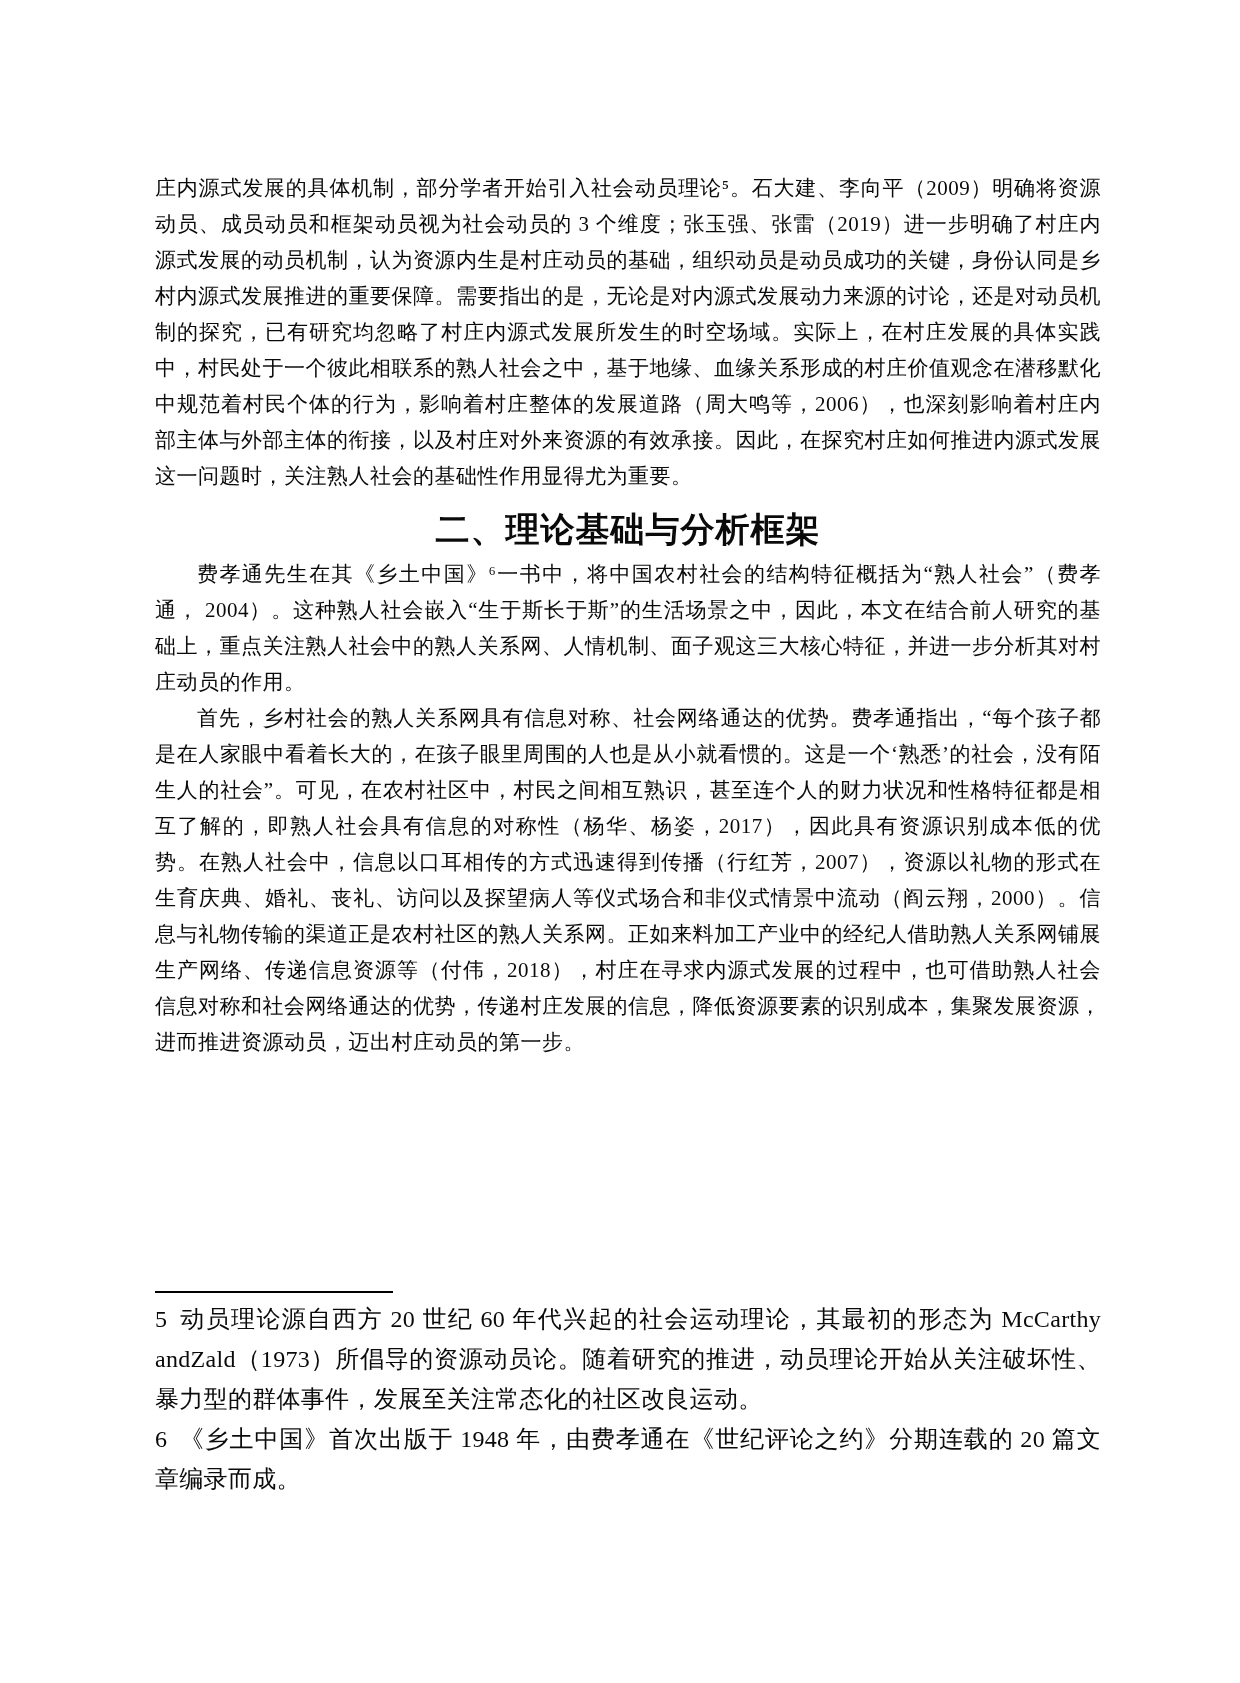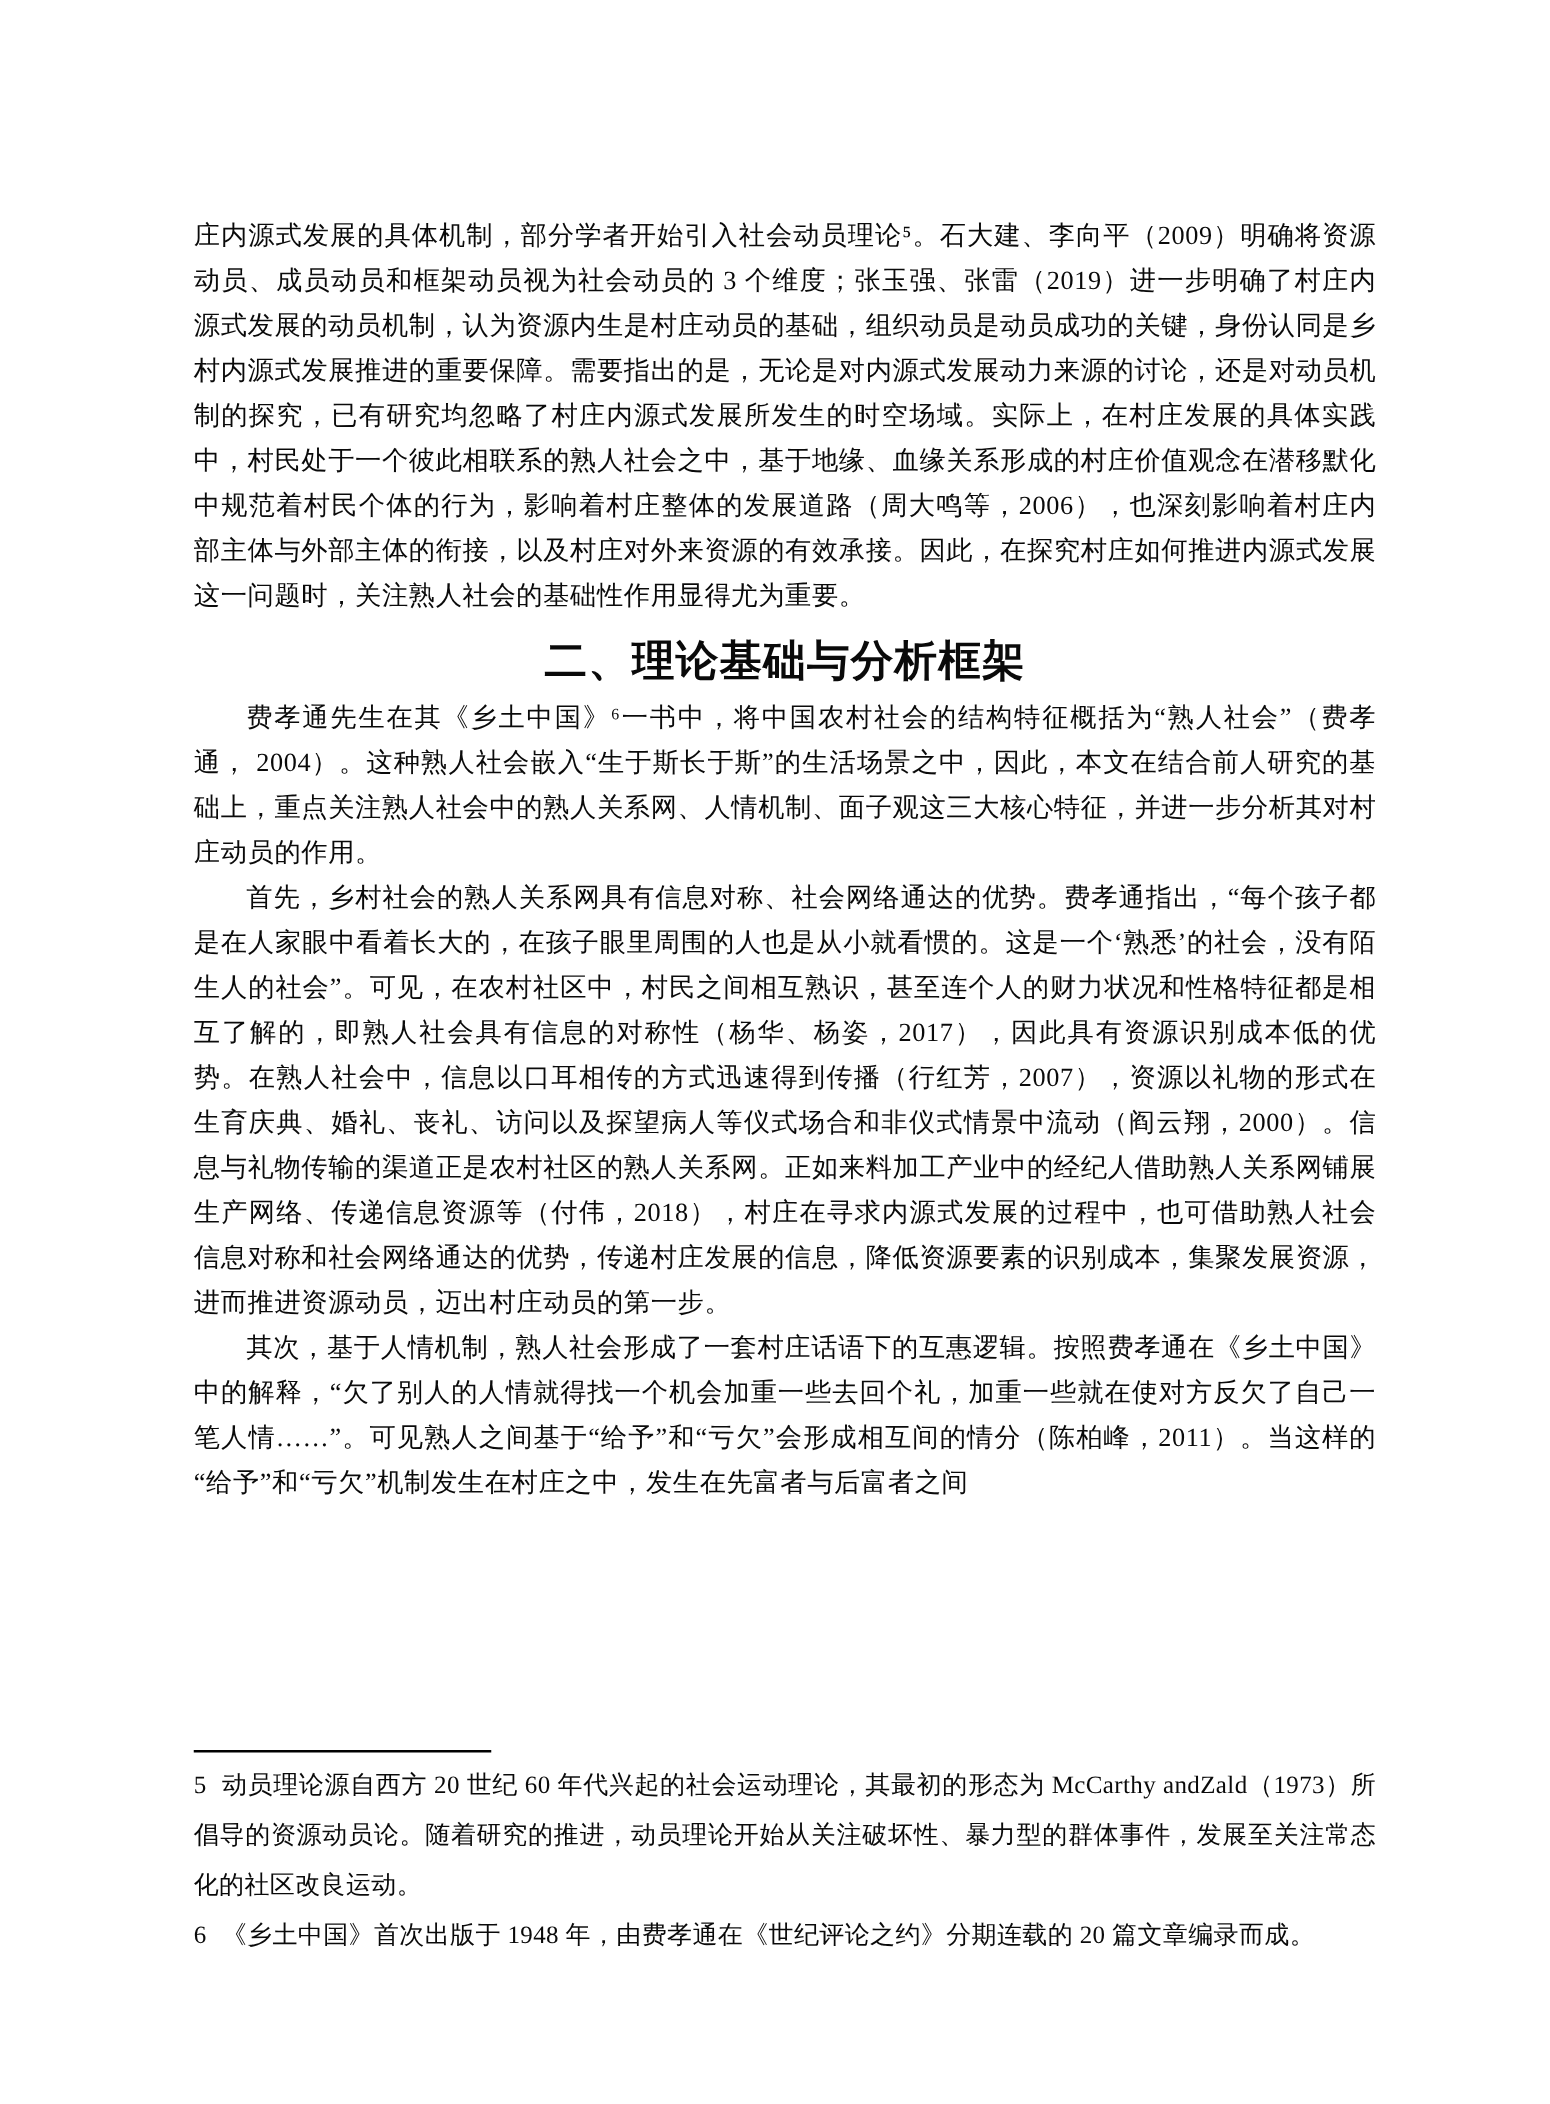--- a/index.html
+++ b/index.html
@@ -40,24 +40,24 @@
     font-size: 34px;
     line-height: 34px;
     text-align: center;
     text-indent: 0;
     letter-spacing: 1px;
     margin: 18px 0 10px 0;
   }
   .footnotes {
     position: absolute;
     left: 155px;
-    top: 1400px;
+    top: 1291px;
     width: 946px;
     font-family: "Liberation Serif", "DejaVu Serif", serif;
-    font-size: 20px;
+    font-size: 24px;
     line-height: 40px;
     text-align: justify;
     text-justify: inter-ideograph;
     letter-spacing: 0.3px;
   }
   .fn-rule {
     width: 238px;
     height: 2px;
     background: #000000;
     margin: 0 0 6px 0;
@@ -79,21 +79,20 @@
 
     <p class="para">庄内源式发展的具体机制，部分学者开始引入社会动员理论⁵。石大建、李向平（2009）明确将资源动员、成员动员和框架动员视为社会动员的 3 个维度；张玉强、张雷（2019）进一步明确了村庄内源式发展的动员机制，认为资源内生是村庄动员的基础，组织动员是动员成功的关键，身份认同是乡村内源式发展推进的重要保障。需要指出的是，无论是对内源式发展动力来源的讨论，还是对动员机制的探究，已有研究均忽略了村庄内源式发展所发生的时空场域。实际上，在村庄发展的具体实践中，村民处于一个彼此相联系的熟人社会之中，基于地缘、血缘关系形成的村庄价值观念在潜移默化中规范着村民个体的行为，影响着村庄整体的发展道路（周大鸣等，2006），也深刻影响着村庄内部主体与外部主体的衔接，以及村庄对外来资源的有效承接。因此，在探究村庄如何推进内源式发展这一问题时，关注熟人社会的基础性作用显得尤为重要。</p>
 
 
     <h2 class="section-heading">二、理论基础与分析框架</h2>
 
     <p class="para indented">费孝通先生在其《乡土中国》⁶一书中，将中国农村社会的结构特征概括为“熟人社会”（费孝通， 2004）。这种熟人社会嵌入“生于斯长于斯”的生活场景之中，因此，本文在结合前人研究的基础上，重点关注熟人社会中的熟人关系网、人情机制、面子观这三大核心特征，并进一步分析其对村庄动员的作用。</p>
 
     <p class="para indented">首先，乡村社会的熟人关系网具有信息对称、社会网络通达的优势。费孝通指出，“每个孩子都是在人家眼中看着长大的，在孩子眼里周围的人也是从小就看惯的。这是一个‘熟悉’的社会，没有陌生人的社会”。可见，在农村社区中，村民之间相互熟识，甚至连个人的财力状况和性格特征都是相互了解的，即熟人社会具有信息的对称性（杨华、杨姿，2017），因此具有资源识别成本低的优势。在熟人社会中，信息以口耳相传的方式迅速得到传播（行红芳，2007），资源以礼物的形式在生育庆典、婚礼、丧礼、访问以及探望病人等仪式场合和非仪式情景中流动（阎云翔，2000）。信息与礼物传输的渠道正是农村社区的熟人关系网。正如来料加工产业中的经纪人借助熟人关系网铺展生产网络、传递信息资源等（付伟，2018），村庄在寻求内源式发展的过程中，也可借助熟人社会信息对称和社会网络通达的优势，传递村庄发展的信息，降低资源要素的识别成本，集聚发展资源，进而推进资源动员，迈出村庄动员的第一步。</p>
 
-    <p class="para indented">其次，基于人情机制，熟人社会形成了一套村庄话语下的互惠逻辑。按照费孝通在《乡土中国》中的解释，“欠了别人的人情就得找一个机会加重一些去回个礼，加重一些就在使对方反欠了自己一笔人情……”。可见熟人之间基于“给予”和“亏欠”会形成相互间的情分（陈柏峰，2011）。当这样的 “给予”和“亏欠”机制发生在村庄之中，发生在先富者与后富者之间</p>
 
   </div>
 
   <div class="footnotes">
 
     <div class="fn-rule"></div>
 
     <p class="fn">
       <span class="fn-marker">5</span><span class="fn-text">动员理论源自西方 20 世纪 60 年代兴起的社会运动理论，其最初的形态为 McCarthy andZald（1973）所倡导的资源动员论。随着研究的推进，动员理论开始从关注破坏性、暴力型的群体事件，发展至关注常态化的社区改良运动。</span>
     </p>

